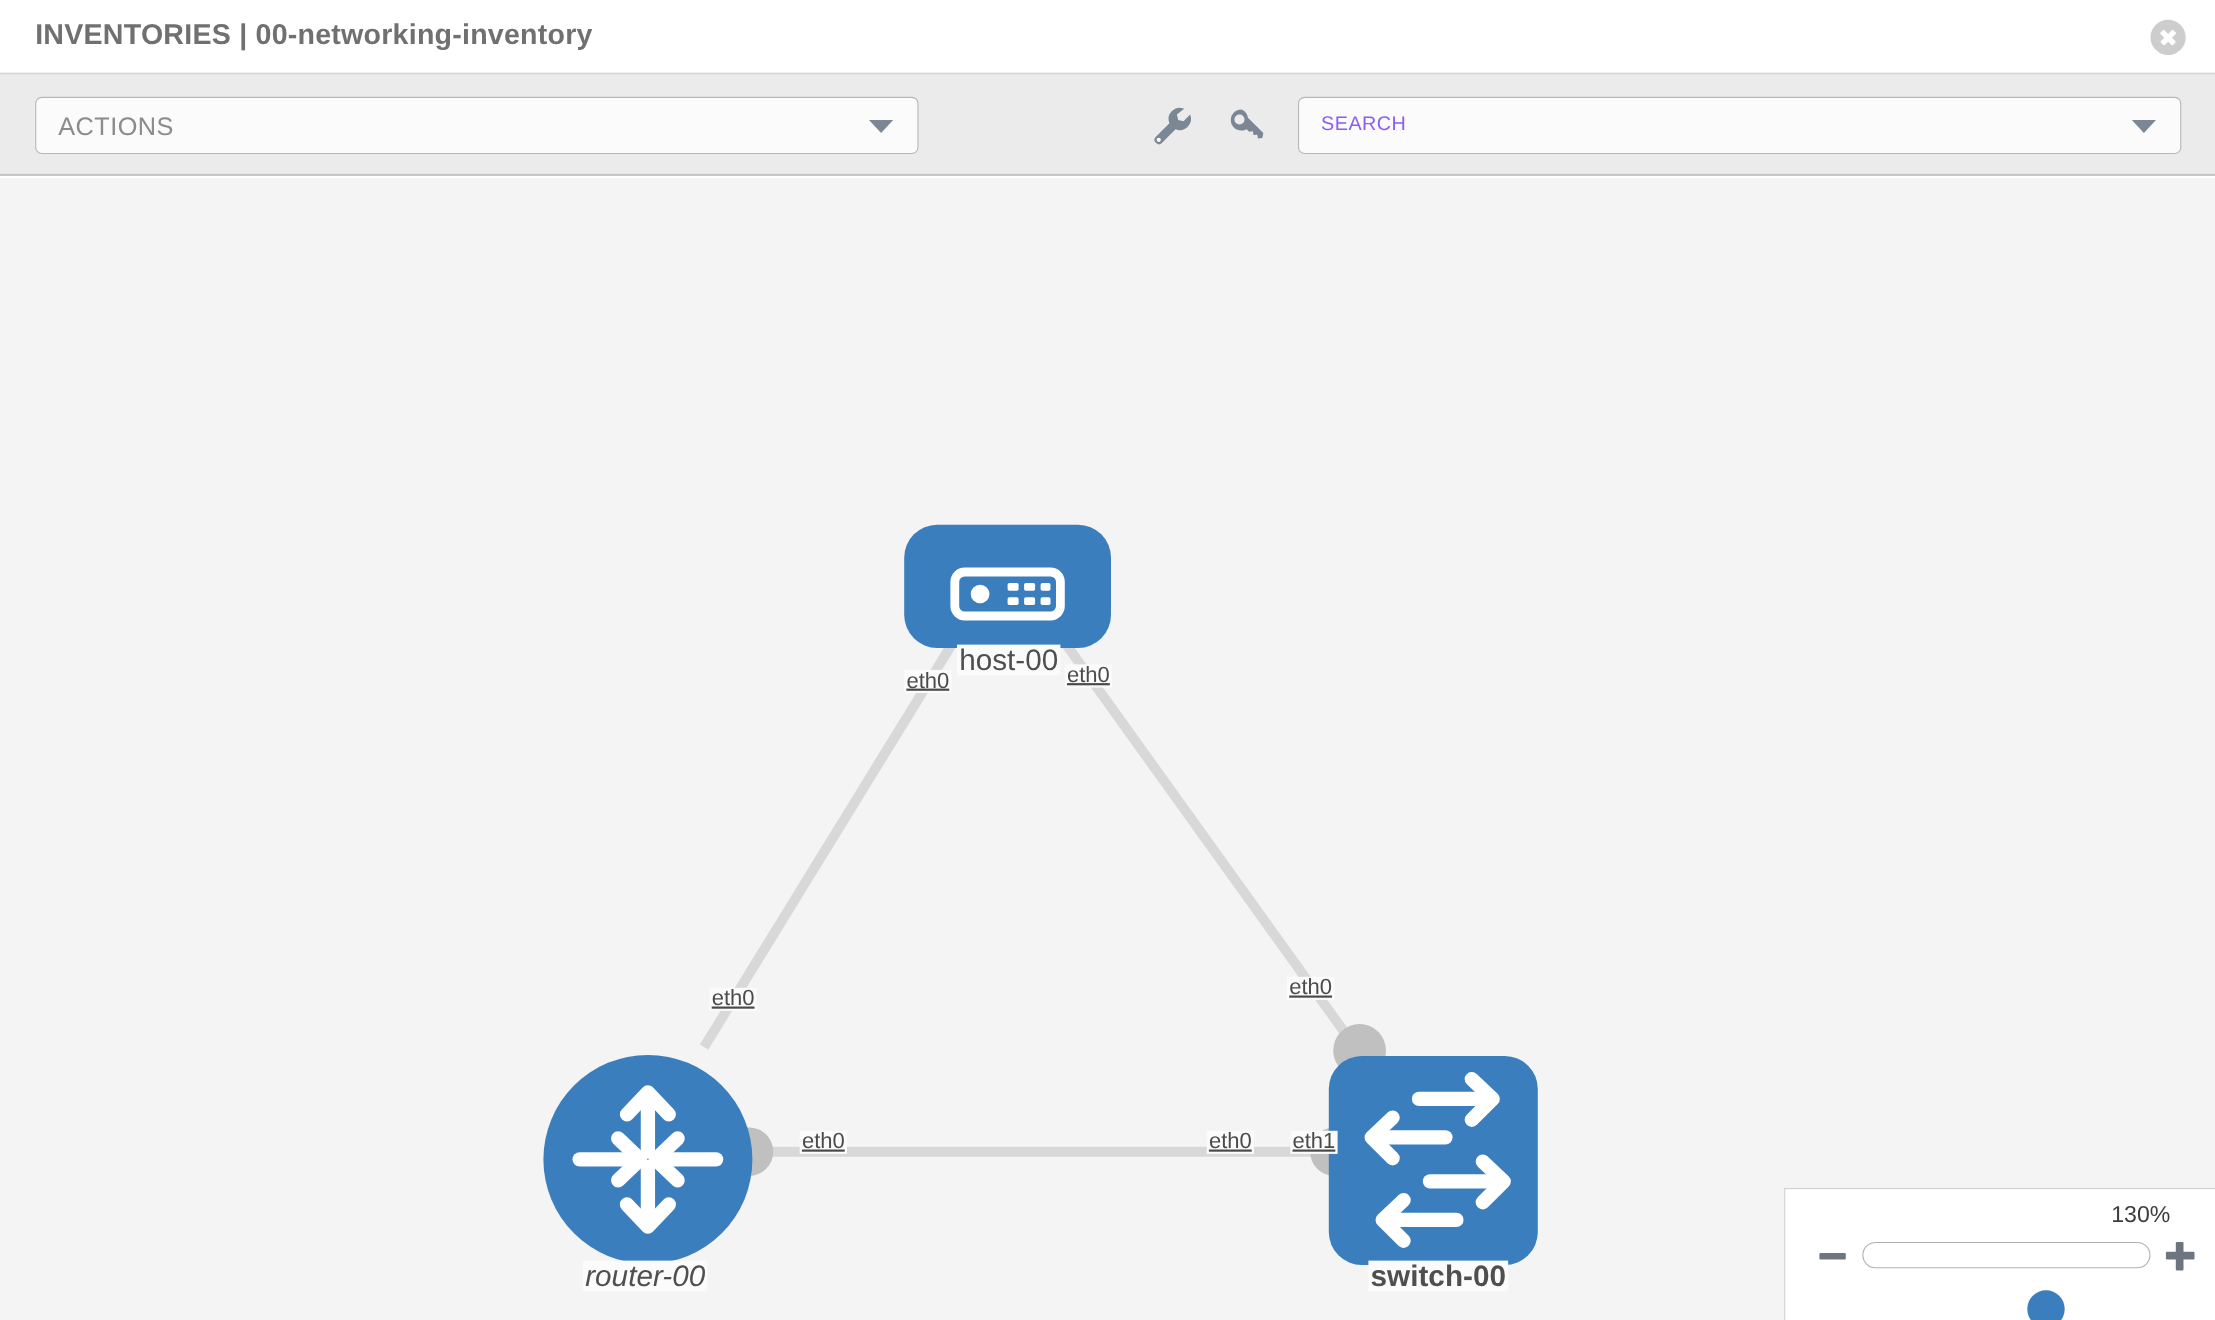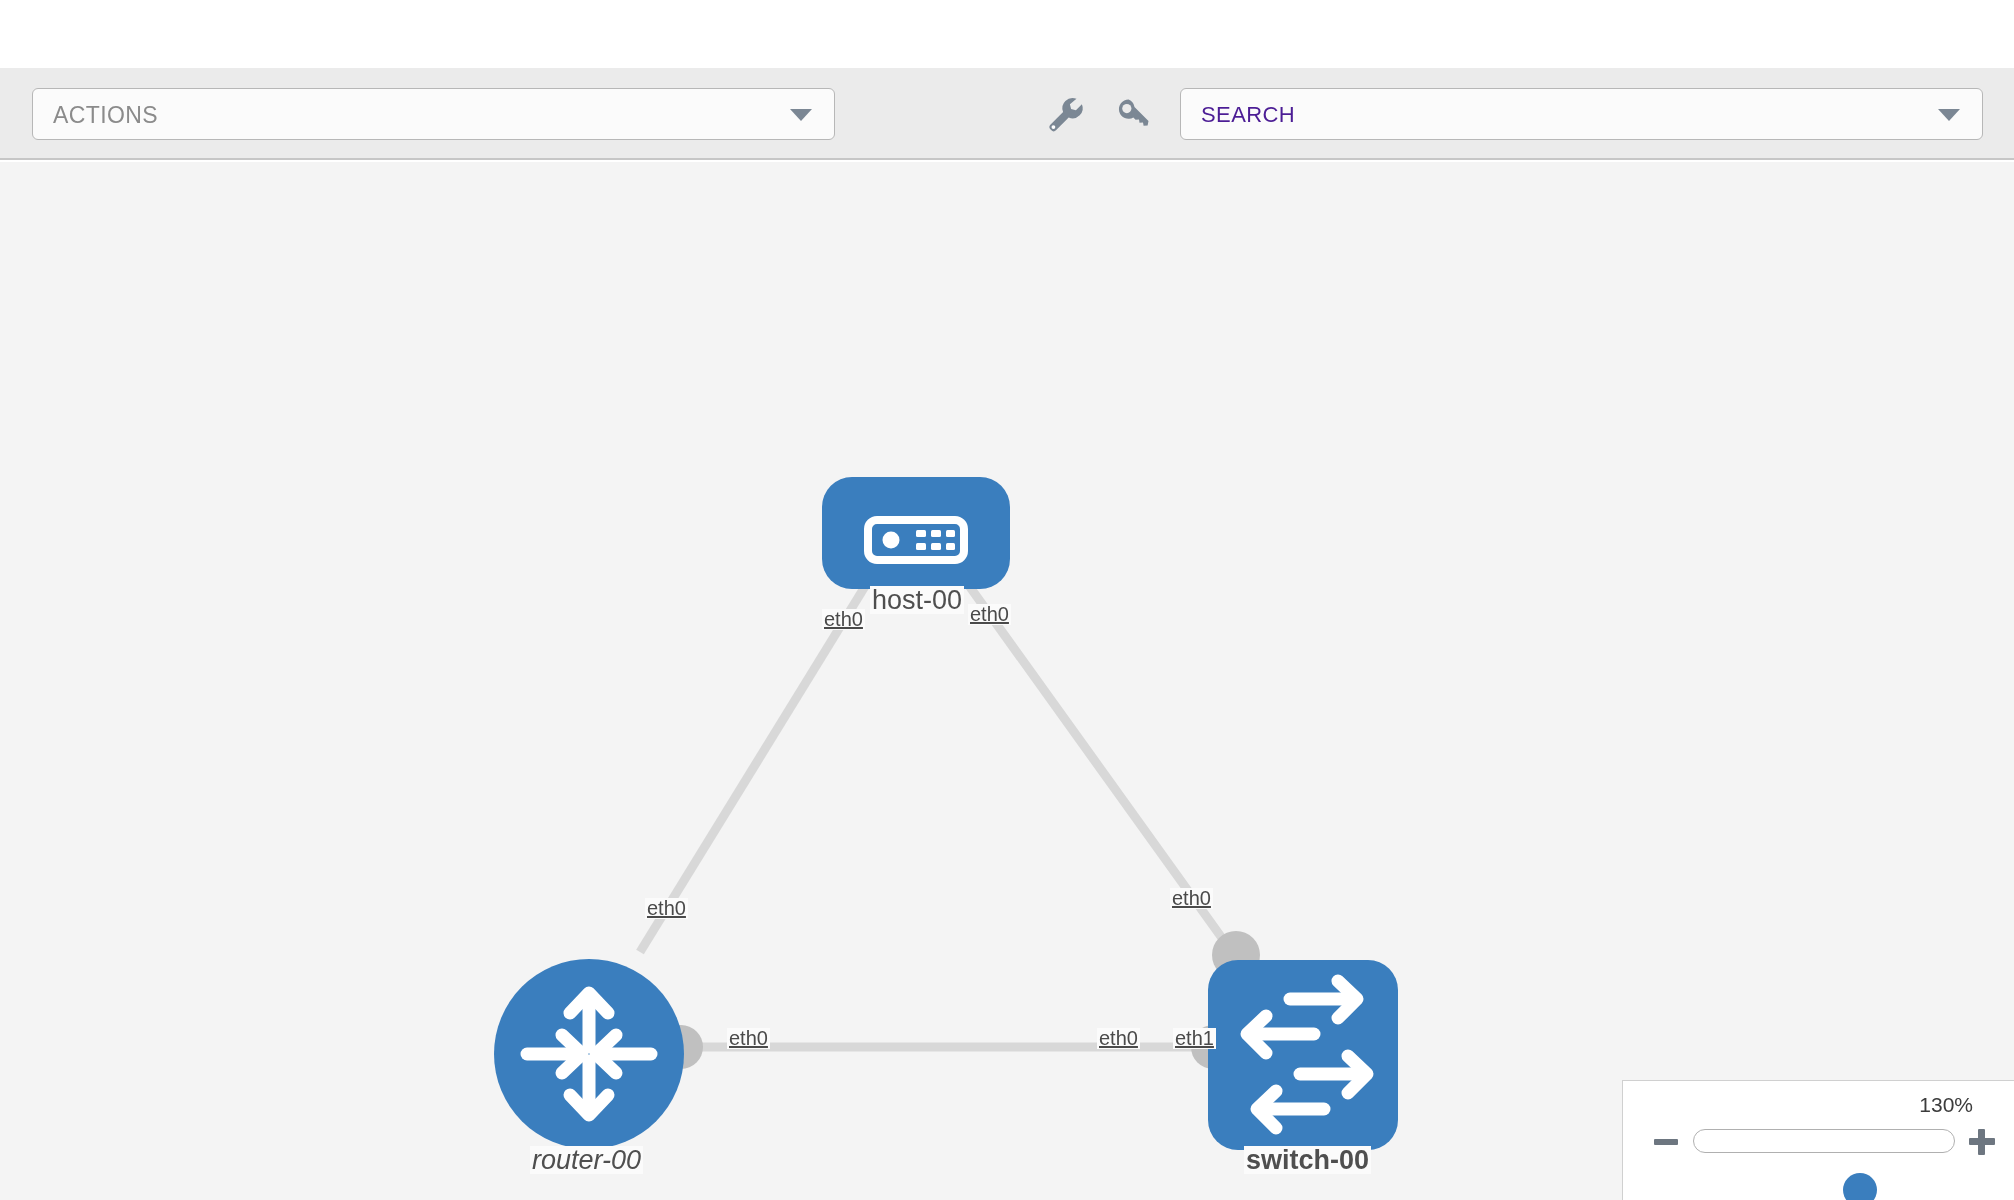--- a/index.html
+++ b/index.html
@@ -80,21 +80,21 @@
   .search-box {
     position: absolute; left: 1180px; top: 20px;
     width: 803px; height: 52px;
     background: #fbfbfb;
     border: 1px solid #b7b7b7;
     border-radius: 6px;
     cursor: text;
   }
   .search-label {
     position: absolute; left: 20px; top: 13px;
-    font-size: 22px; color: #4c1d95; letter-spacing: .4px;
+    font-size: 18px; color: #8b5cf6; letter-spacing: .4px;
   }
 
   
   .canvas {
     position: absolute; top: 162px; left: 0;
     width: 2014px; height: 1038px;
     background: #f4f4f4;
     overflow: hidden;
   }
   .graph-svg { position: absolute; left: 0; top: 0; width: 2014px; height: 1038px; }
@@ -157,20 +157,24 @@
     position: absolute; left: 149px; top: 43px;
     width: 34px; height: 34px; border-radius: 50%;
     background: #3a7ebe; cursor: pointer;
   }
 </style>
 </head>
 <body>
 
 <div id="app">
 
+  <div class="header">
+    <div class="header-title">INVENTORIES | 00-networking-inventory</div>
+    <div class="close-btn"></div>
+  </div>
 
   <div class="toolbar">
 
     <div class="actions-select">
       <span class="actions-label">ACTIONS</span>
       <span class="caret"></span>
     </div>
 
     <div class="tool-icon" id="wrench-btn">
       <svg viewBox="0 0 48 48" aria-hidden="true">

